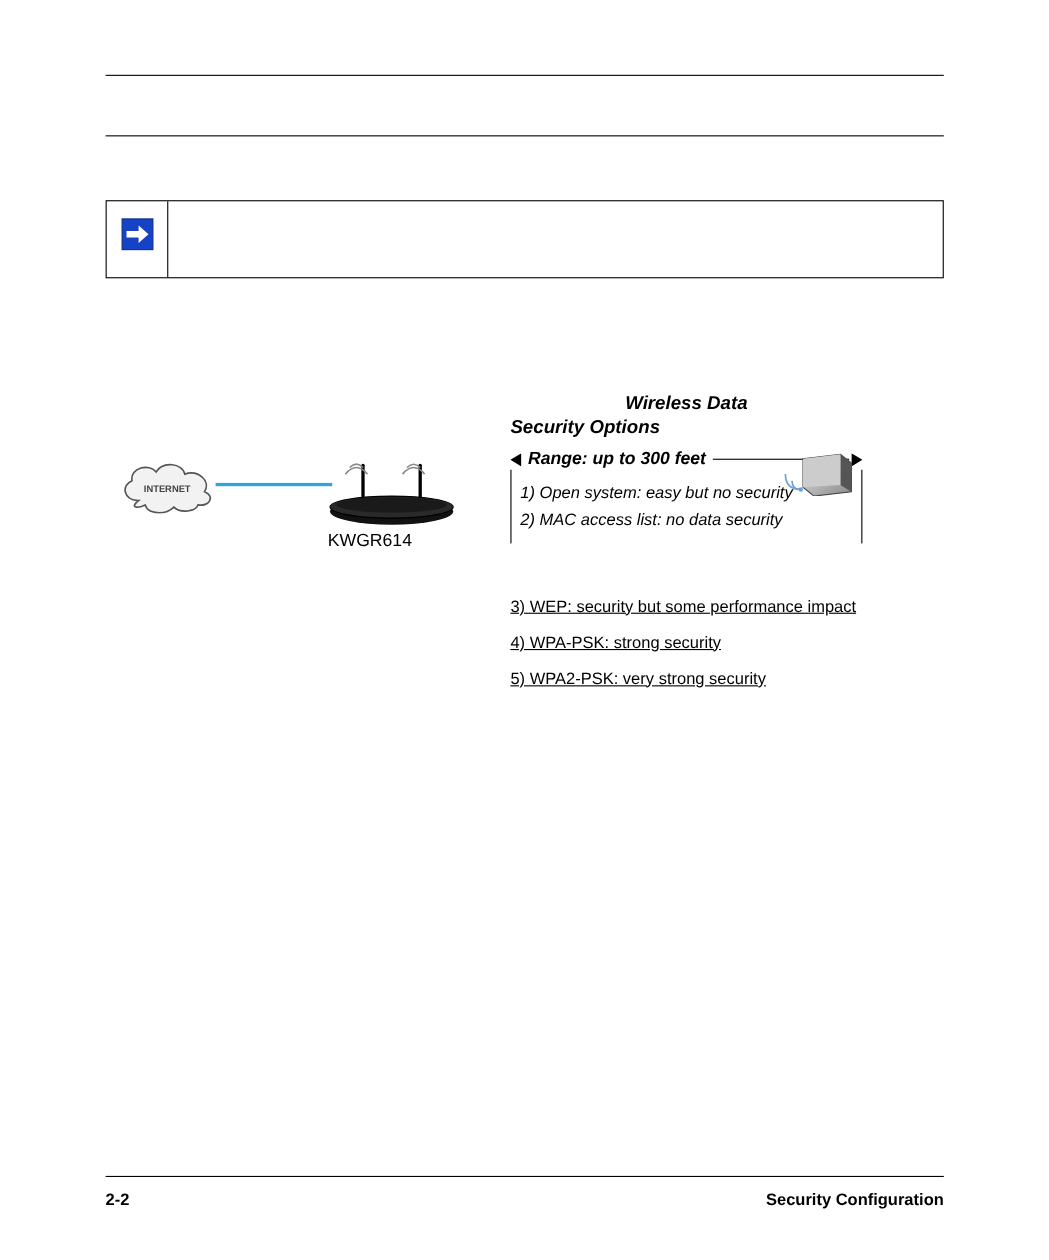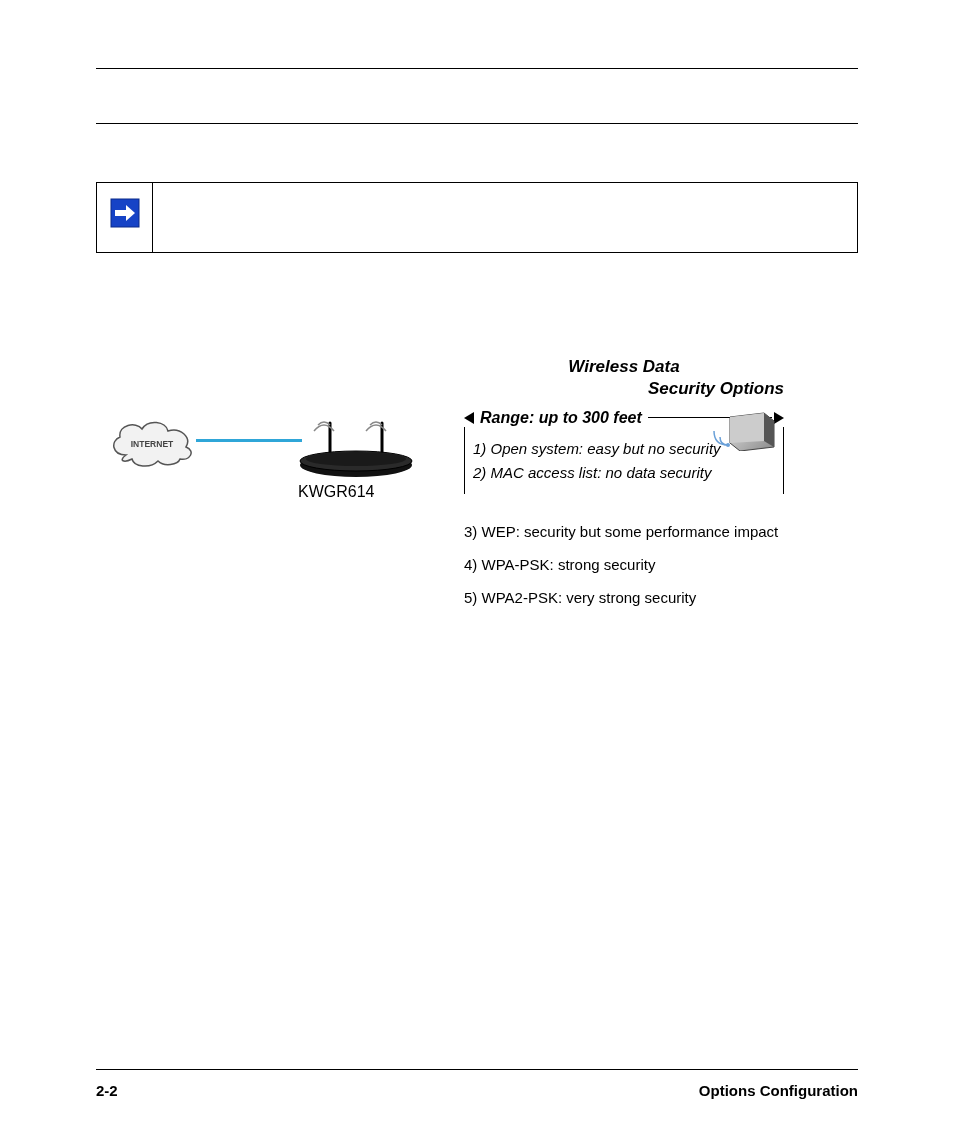--- a/index.html
+++ b/index.html
@@ -16,31 +16,31 @@
 .arrow-badge { width: 32px; height: 32px; background: #fff; display: flex; align-items: center; justify-content: center; }
 
 .figure-area { margin-top: 104px; position: relative; height: 320px; }
 .internet-cloud { position: absolute; left: 10px; top: 60px; }
 .conn-line { position: absolute; left: 100px; top: 82px; width: 106px; height: 0; border-top: 3px solid #2fa6d8; }
 .router { position: absolute; left: 200px; top: 58px; }
 .router-label { position: absolute; left: 202px; top: 126px; font-size: 16px; }
 
 .opts-block { position: absolute; left: 368px; top: 0; width: 320px; font-style: italic; }
 .opts-title1 { font-weight: bold; font-size: 17px; text-align: center; }
-.opts-title2 { font-weight: bold; font-size: 17px; text-align: right; margin-top: 2px; }
+.opts-title2 { font-weight: bold; font-size: 17px; text-align: left; margin-top: 2px; }
 
 .range-row { display: flex; align-items: center; margin-top: 10px; }
 .range-left-arrow svg, .range-right-arrow svg { display: block; }
 .range-text { font-weight: bold; font-size: 16px; margin: 0 6px; }
 .range-bar-right { flex: 1; height: 1.5px; background: #000; margin-right: 2px; }
 
 .options-list { border-left: 1.5px solid #000; border-right: 1.5px solid #000; padding: 6px 8px; margin-top: 0; }
 .options-list p { font-size: 15px; margin: 7px 0; white-space: nowrap; }
 
-.options-overflow { position: absolute; left: 368px; top: 150px; width: 420px; }
+.options-overflow { position: absolute; left: 368px; top: 170px; width: 420px; text-decoration: underline; }
 .options-overflow p { font-size: 15px; margin: 16px 0; }
 
 .client-device { position: absolute; left: 628px; top: 54px; }
 .client-waves { position: absolute; left: 614px; top: 70px; }
 
 .footer { position: absolute; bottom: 46px; left: 96px; right: 96px; }
 .footer-hr { border: none; border-top: 1.5px solid #000; margin-bottom: 12px; }
 .footer-row { display: flex; justify-content: space-between; font-size: 15px; font-weight: bold; }
 
 </style>
@@ -146,17 +146,17 @@
         <circle cx="18" cy="18" r="2" fill="#6aa0d8"></circle>
       </svg>
     </div>
 
   </div>
 
   <div class="footer">
     <hr class="footer-hr">
     <div class="footer-row">
       <span>2-2</span>
-      <span>Options Configuration</span>
+      <span>Security Configuration</span>
     </div>
   </div>
 
 </div>
 
 </body></html>

